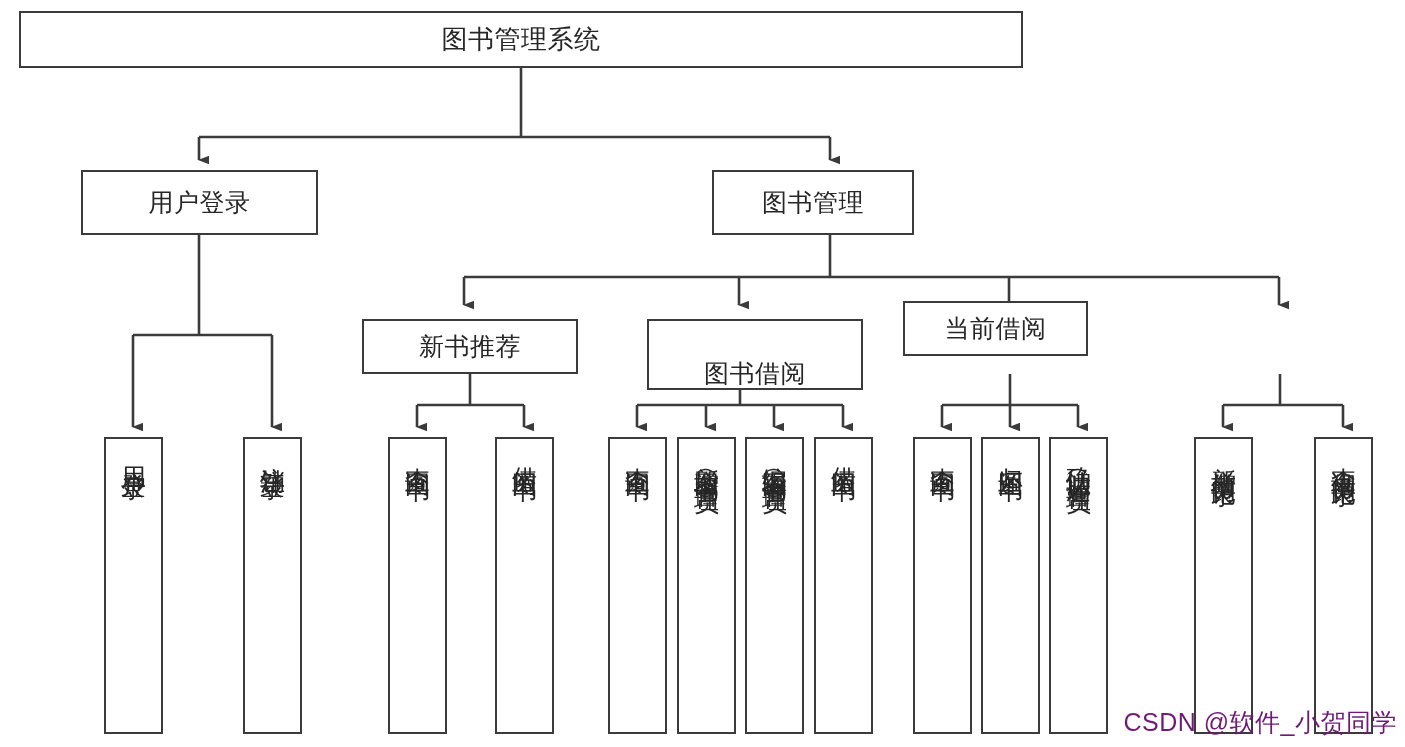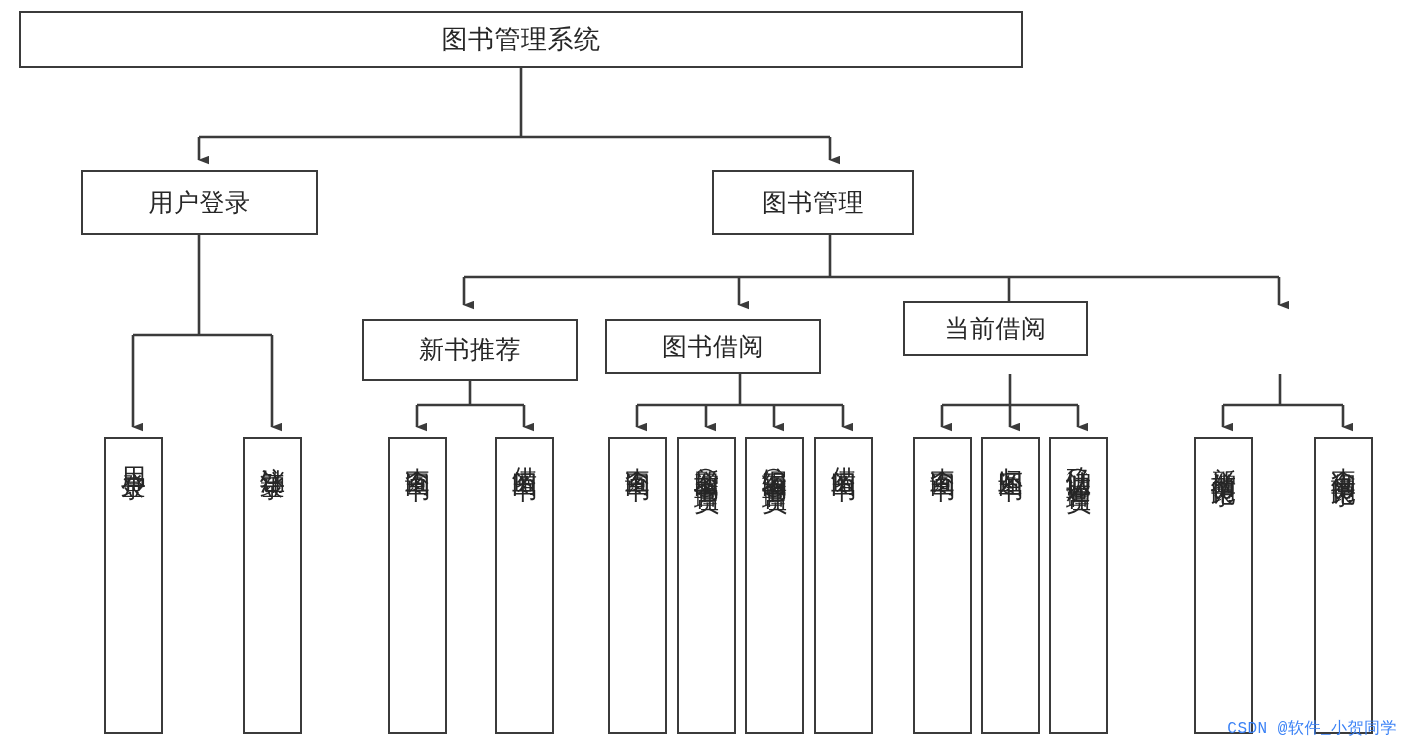--- a/index.html
+++ b/index.html
@@ -58,26 +58,25 @@
     text-orientation: upright;
     font-size: 25px;
     line-height: 1.08;
     letter-spacing: 3.5px;
     white-space: nowrap;
   }
   .watermark {
     position: absolute;
     right: 8px;
     bottom: 8px;
-    font-size: 16px;
-    color: #3b82f6;
+    font-size: 25px;
+    color: #701a75;
     letter-spacing: 0.5px;
     z-index: 5;
     white-space: nowrap;
-    font-family: Liberation Mono, monospace;
   }
 </style>
 </head>
 <body>
 
 <div id="canvas">
 
   <svg id="edges" viewBox="0 0 1405 747" xmlns="http://www.w3.org/2000/svg">
     <defs>
       <marker id="arw" markerWidth="9" markerHeight="11" refX="4.2" refY="10" orient="auto" markerUnits="userSpaceOnUse">
@@ -132,24 +131,24 @@
     <span class="node-label">图书管理系统</span>
   </div>
 
   <div class="node horiz" style="left:81px; top:170px; width:237px; height:65px;">
     <span class="node-label">用户登录</span>
   </div>
   <div class="node horiz" style="left:712px; top:170px; width:202px; height:65px;">
     <span class="node-label">图书管理</span>
   </div>
 
-  <div class="node horiz" style="left:362px; top:319px; width:216px; height:62px;">
+  <div class="node horiz" style="left:362px; top:319px; width:216px; height:55px;">
     <span class="node-label">新书推荐</span>
   </div>
-  <div class="node horiz" style="left:605px; top:319px; width:216px; height:55px;">
+  <div class="node horiz" style="left:647px; top:319px; width:216px; height:71px;align-items:flex-end;">
     <span class="node-label">图书借阅</span>
   </div>
   <div class="node horiz" style="left:903px; top:301px; width:185px; height:55px;">
     <span class="node-label">当前借阅</span>
   </div>
 
   <div class="node vert" style="left:104px; top:437px; width:59px; height:297px;">
     <span class="node-label">用户登录</span>
   </div>
   <div class="node vert" style="left:243px; top:437px; width:59px; height:297px;">

